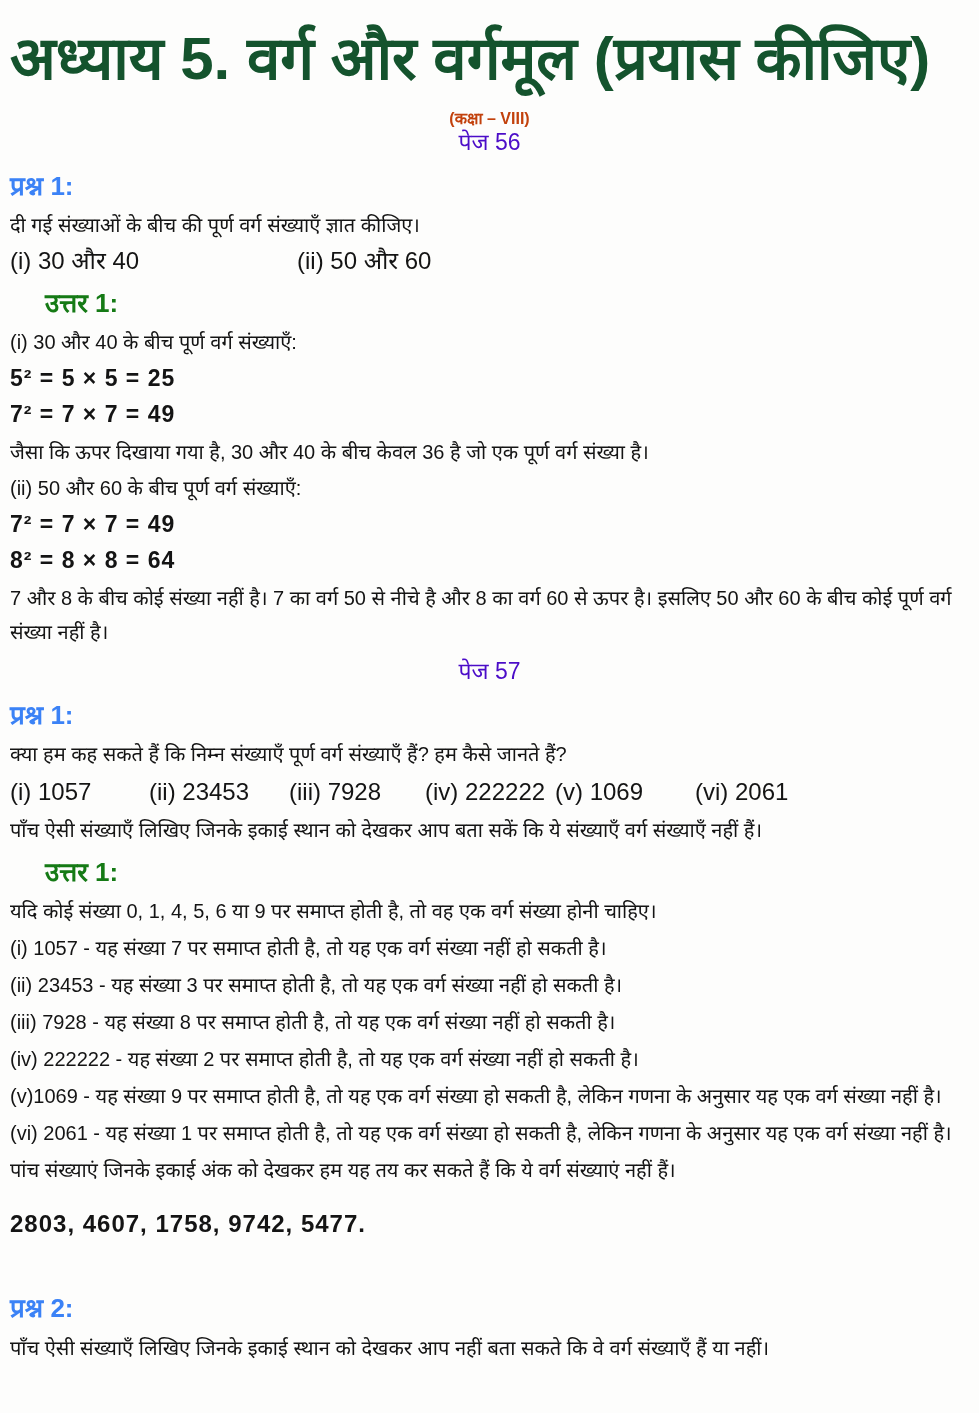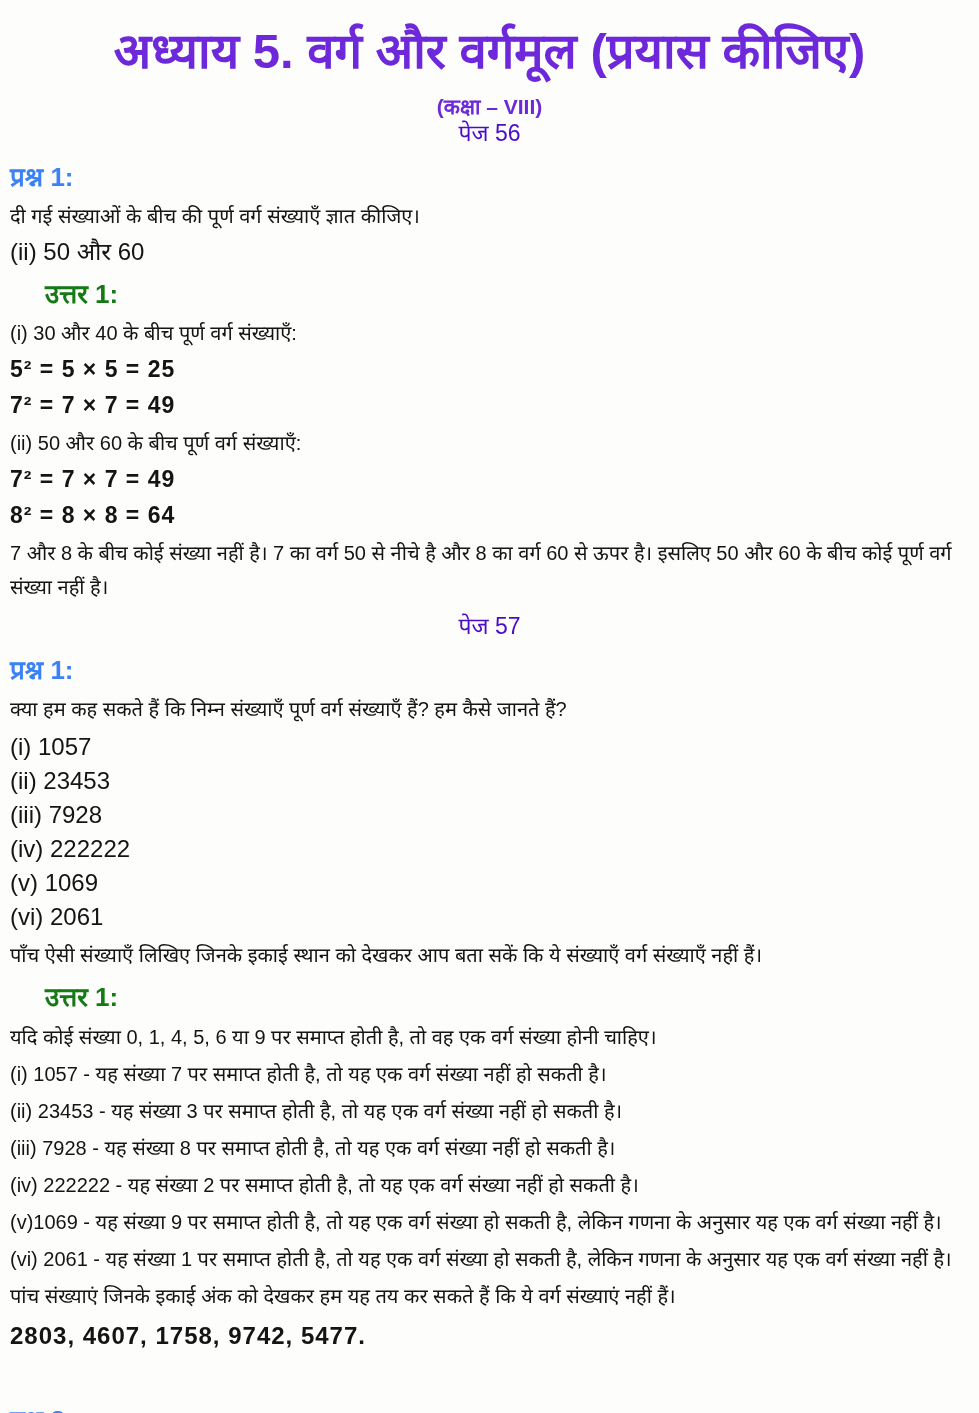--- a/index.html
+++ b/index.html
@@ -8,32 +8,32 @@
     height: 1413px;
     background: #fdfdfc;
     color: #141414;
     font-family: "Liberation Sans", sans-serif;
     overflow: hidden;
   }
   .doc { padding: 10px 10px 0 10px; }
 
   
   .title {
-    text-align: center;
-    font-size: 49px;
+    text-align: left;
+    font-size: 60px;
     font-weight: 700;
-    color: #6d28d9;
+    color: #14532d;
     margin: 8px 0 10px 0;
     line-height: 1.35;
   }
   .subtitle {
     text-align: center;
-    font-size: 21px;
+    font-size: 16px;
     font-weight: 700;
-    color: #6d28d9;
+    color: #c2410c;
     line-height: 1.2;
   }
   .page-label {
     text-align: center;
     font-size: 23px;
     font-weight: 400;
     color: #4b0cc8;
     line-height: 1.25;
   }
   .page-label.mid { margin: 8px 0 10px 0; }
@@ -63,56 +63,58 @@
     font-size: 23px;
     font-weight: 600;
     line-height: 30px;
     margin: 4px 0 6px 0;
     letter-spacing: 1px;
   }
   .options-row { display: flex; margin: 2px 0 4px 0; }
   .options-row .opt { font-size: 24px; line-height: 34px; }
   .options-row .opt:first-child { width: 287px; }
 
-  .numbers-row { display: flex; margin: 4px 0 4px 0; flex-direction: column; }
+  .numbers-row { display: flex; margin: 4px 0 4px 0; }
   .numbers-row .num { font-size: 24px; line-height: 34px; }
   .numbers-row .num:nth-child(1) { width: 139px; }
   .numbers-row .num:nth-child(2) { width: 140px; }
   .numbers-row .num:nth-child(3) { width: 136px; }
   .numbers-row .num:nth-child(4) { width: 130px; }
   .numbers-row .num:nth-child(5) { width: 140px; }
 
   .answers-list .line { margin-bottom: 3px; }
   .plain-numbers {
     font-size: 24px;
     font-weight: 600;
     line-height: 34px;
-    margin: 6px 0 2px 0;
+    margin: 20px 0 2px 0;
     letter-spacing: 1px;
   }
   .gap-lg { height: 36px; }
 </style>
 </head>
 <body>
 
 <div class="doc">
 
   <div class="title">अध्याय 5. वर्ग और वर्गमूल (प्रयास कीजिए)</div>
   <div class="subtitle">(कक्षा – VIII)</div>
   <div class="page-label">पेज 56</div>
 
   <div class="q-heading">प्रश्न 1:</div>
   <div class="line">दी गई संख्याओं के बीच की पूर्ण वर्ग संख्याएँ ज्ञात कीजिए।</div>
   <div class="options-row">
+    <span class="opt">(i) 30 और 40</span>
     <span class="opt">(ii) 50 और 60</span>
   </div>
   <div class="a-heading">उत्तर 1:</div>
   <div class="line">(i) 30 और 40 के बीच पूर्ण वर्ग संख्याएँ:</div>
   <div class="eq">5² = 5 × 5 = 25</div>
   <div class="eq">7² = 7 × 7 = 49</div>
+  <div class="line">जैसा कि ऊपर दिखाया गया है, 30 और 40 के बीच केवल 36 है जो एक पूर्ण वर्ग संख्या है।</div>
   <div class="line">(ii) 50 और 60 के बीच पूर्ण वर्ग संख्याएँ:</div>
   <div class="eq">7² = 7 × 7 = 49</div>
   <div class="eq">8² = 8 × 8 = 64</div>
   <div class="para">7 और 8 के बीच कोई संख्या नहीं है। 7 का वर्ग 50 से नीचे है और 8 का वर्ग 60 से ऊपर है। इसलिए 50 और 60 के बीच कोई पूर्ण वर्ग संख्या नहीं है।</div>
 
   <div class="page-label mid">पेज 57</div>
 
   <div class="q-heading">प्रश्न 1:</div>
   <div class="line">क्या हम कह सकते हैं कि निम्न संख्याएँ पूर्ण वर्ग संख्याएँ हैं? हम कैसे जानते हैं?</div>
   <div class="numbers-row">

